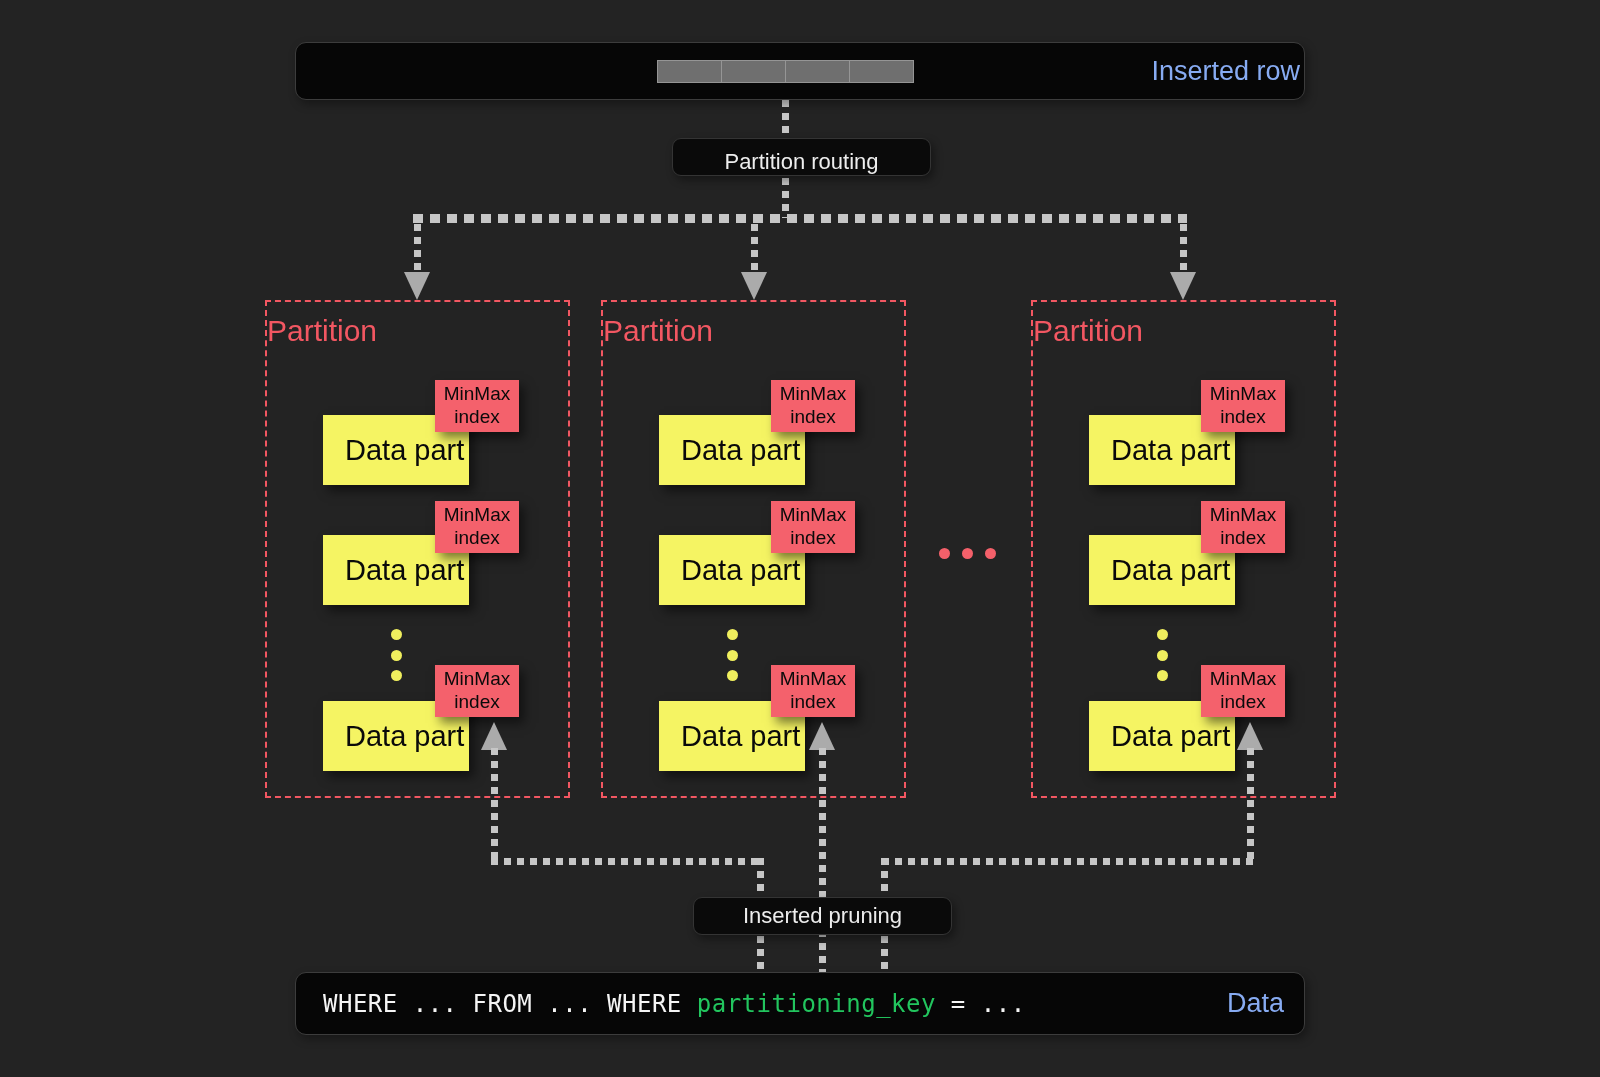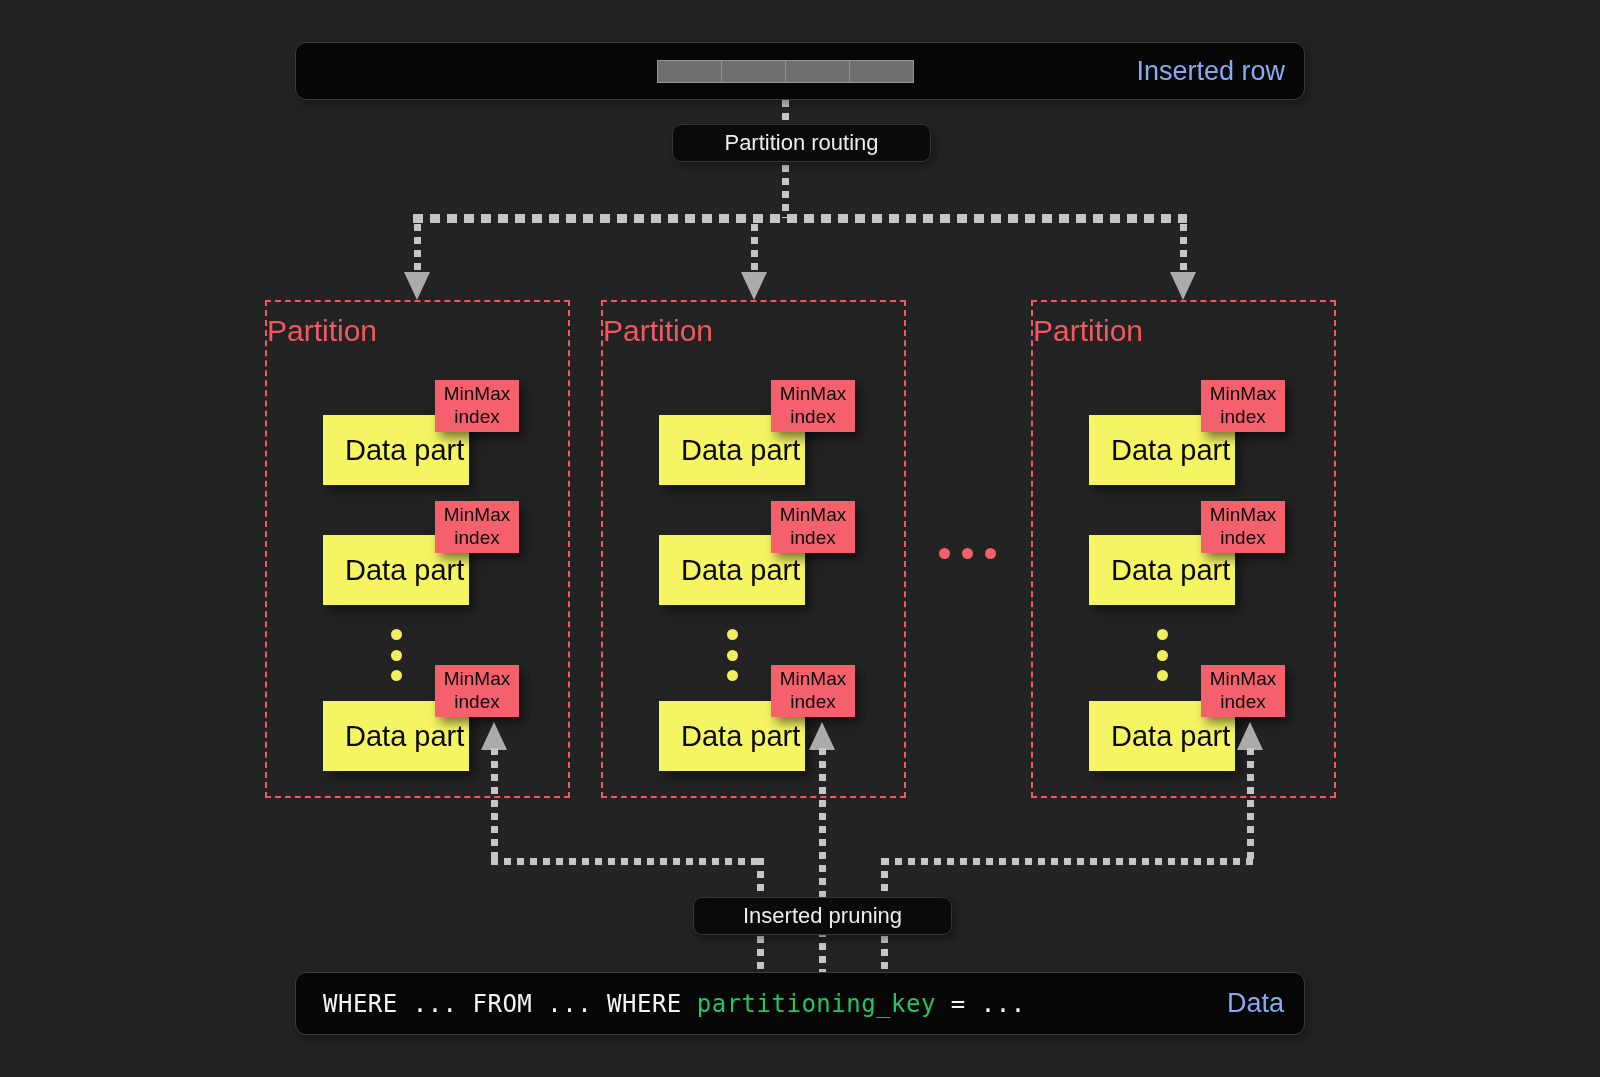--- a/index.html
+++ b/index.html
@@ -73,33 +73,33 @@
   .segments{position:absolute;left:657px;top:60px;display:flex;z-index:5;}
   .segment{width:63px;height:21px;background:#6f6f6f;border:1px solid #959595;margin-right:-1px;}
   .sql{font-family:"DejaVu Sans Mono","Liberation Mono",monospace;font-size:24px;color:#f5f5f5;letter-spacing:.5px;}
   .sql .key{color:#22c55e;}
 </style>
 </head>
 <body>
 
 <div id="canvas">
 
-  <div class="bar" style="top:42px;justify-content:flex-end;padding-right:19px;box-sizing:border-box;">
+  <div class="bar" style="top:42px;justify-content:flex-end;padding-right:4px;box-sizing:border-box;">
     <span class="blue-label">Inserted row</span>
   </div>
   <div class="segments">
     <div class="segment"></div>
     <div class="segment"></div>
     <div class="segment"></div>
     <div class="segment"></div>
   </div>
 
   <div class="dot-v" style="left:782px;top:100px;height:118px;"></div>
 
-  <div class="pill" style="left:672px;top:124px;">
+  <div class="pill" style="left:672px;top:138px;align-items:flex-end;">
     <span>Partition routing</span>
   </div>
 
   <div class="dot-h thick" style="left:413px;top:214px;width:774px;"></div>
 
   <div class="dot-v" style="left:414px;top:224px;height:50px;"></div>
   <div class="arr-down" style="left:404px;top:272px;"></div>
   <div class="dot-v" style="left:751px;top:224px;height:50px;"></div>
   <div class="arr-down" style="left:741px;top:272px;"></div>
   <div class="dot-v" style="left:1180px;top:224px;height:50px;"></div>

